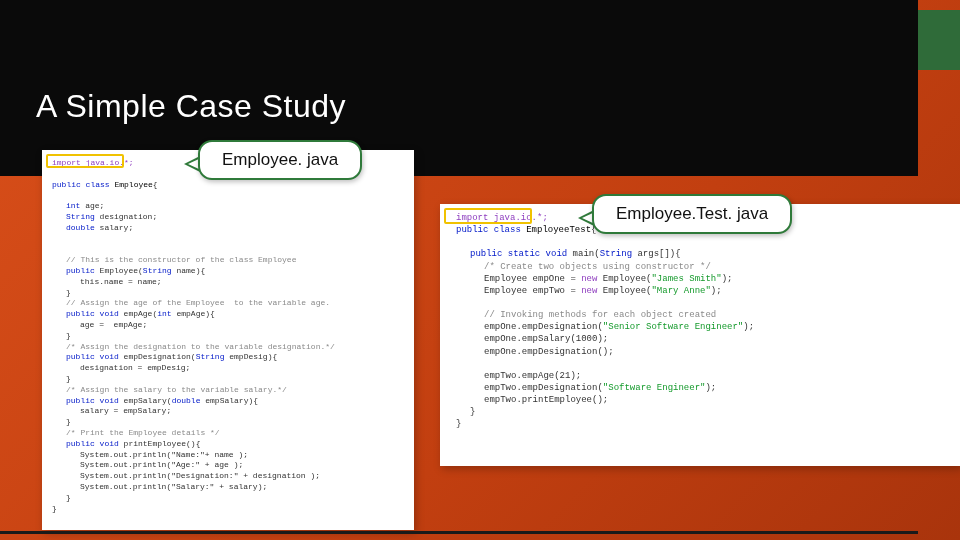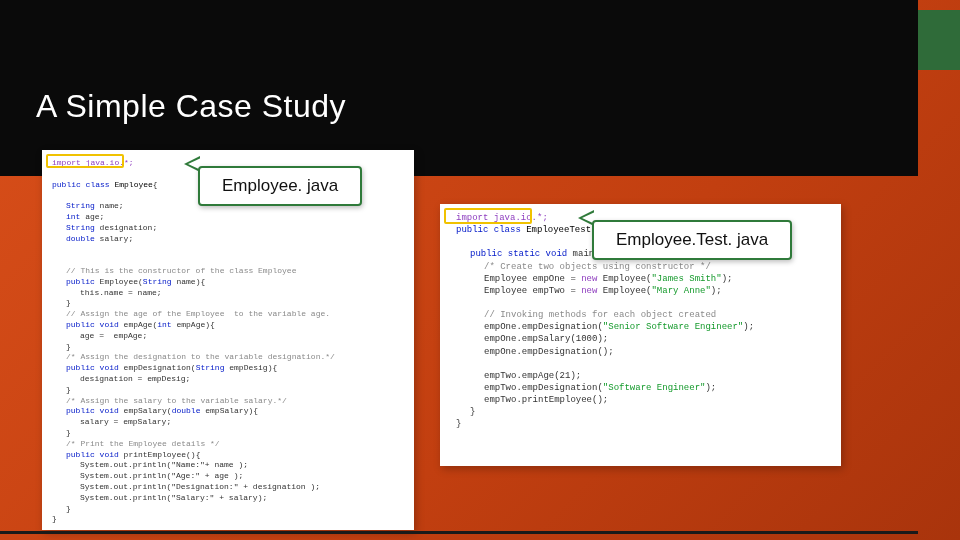--- a/index.html
+++ b/index.html
@@ -38,42 +38,41 @@
     position: absolute;
     background: #fff;
     box-shadow: 2px 3px 8px rgba(0,0,0,0.25);
     padding: 8px 10px 10px 10px;
     font-family: "Courier New", monospace;
     font-size: 8px;
     line-height: 1.35;
     color: #333;
   }
   .panel-left  { left: 42px;  top: 150px; width: 372px; height: 380px; }
-  .panel-right { left: 440px; top: 204px; width: 401px; height: 262px; font-size: 9px; padding-left: 16px; }
+  .panel-right { left: 440px; top: 204px; width: 520px; height: 262px; font-size: 9px; padding-left: 16px; }
 
   .yellow-box {
     position: absolute;
     border: 2px solid #f0c200;
     border-radius: 2px;
     background: transparent;
   }
   .yb-left  { left: 46px;  top: 154px; width: 78px; height: 14px; }
   .yb-right { left: 444px; top: 208px; width: 88px; height: 16px; }
 
   .callout {
     position: absolute;
     background: #fff;
     border: 2px solid #2f7a3a;
-    border-radius: 4px;
+    border-radius: 14px;
     padding: 8px 22px;
     font-family: "Segoe UI", Verdana, sans-serif;
     font-size: 17px;
     color: #111;
     box-shadow: 1px 2px 5px rgba(0,0,0,0.25);
-    margin-top: 26px;
   }
   .callout-left  { left: 198px; top: 140px; }
   .callout-right { left: 592px; top: 194px; }
   .tail {
     position: absolute;
     width: 0; height: 0;
     border-top: 8px solid transparent;
     border-bottom: 8px solid transparent;
     border-right: 16px solid #2f7a3a;
   }
@@ -107,21 +106,21 @@
 <div class="slide">
   <div class="dark-band"></div>
   <div class="top-accent"></div>
   <h1 class="title">A Simple Case Study</h1>
 
   <div class="panel panel-left">
     <pre><span class="kw2">import java.io.*;</span>
 
 <span class="kw">public class</span> <span class="name">Employee</span>{
 
-<span class="ind1"><span class="type">String</span> name;</span><span class="ind1"><span class="type">int</span> age;</span><span class="ind1"><span class="type">String</span> designation;</span><span class="ind1"><span class="type">double</span> salary;</span>
+<span class="ind1"><span class="type">int</span> age;</span><span class="ind1"><span class="type">String</span> designation;</span><span class="ind1"><span class="type">double</span> salary;</span>
 
 <span class="ind1 cm">// This is the constructor of the class Employee</span><span class="ind1"><span class="kw">public</span> Employee(<span class="type">String</span> name){</span><span class="ind2">this.name = name;</span><span class="ind1">}</span><span class="ind1 cm">// Assign the age of the Employee  to the variable age.</span><span class="ind1"><span class="kw">public void</span> empAge(<span class="type">int</span> empAge){</span><span class="ind2">age =  empAge;</span><span class="ind1">}</span><span class="ind1 cm">/* Assign the designation to the variable designation.*/</span><span class="ind1"><span class="kw">public void</span> empDesignation(<span class="type">String</span> empDesig){</span><span class="ind2">designation = empDesig;</span><span class="ind1">}</span><span class="ind1 cm">/* Assign the salary to the variable salary.*/</span><span class="ind1"><span class="kw">public void</span> empSalary(<span class="type">double</span> empSalary){</span><span class="ind2">salary = empSalary;</span><span class="ind1">}</span><span class="ind1 cm">/* Print the Employee details */</span><span class="ind1"><span class="kw">public void</span> printEmployee(){</span><span class="ind2">System.out.println("Name:"+ name );</span><span class="ind2">System.out.println("Age:" + age );</span><span class="ind2">System.out.println("Designation:" + designation );</span><span class="ind2">System.out.println("Salary:" + salary);</span><span class="ind1">}</span>}</pre>
   </div>
 
   <div class="panel panel-right">
     <pre><span class="kw2">import java.io.*;</span>
 <span class="kw">public class</span> <span class="name">EmployeeTest</span>{
 
 <span class="ind1"><span class="kw">public static void</span> main(<span class="type">String</span> args[]){</span><span class="ind2 cm">/* Create two objects using constructor */</span><span class="ind2"><span>Employee empOne = </span><span class="new">new</span><span> Employee(</span><span class="str">"James Smith"</span><span>);</span></span><span class="ind2"><span>Employee empTwo = </span><span class="new">new</span><span> Employee(</span><span class="str">"Mary Anne"</span><span>);</span></span>
 <span class="ind2 cm">// Invoking methods for each object created</span><span class="ind2"><span>empOne.empDesignation(</span><span class="str">"Senior Software Engineer"</span><span>);</span></span><span class="ind2">empOne.empSalary(1000);</span><span class="ind2">empOne.empDesignation();</span>

